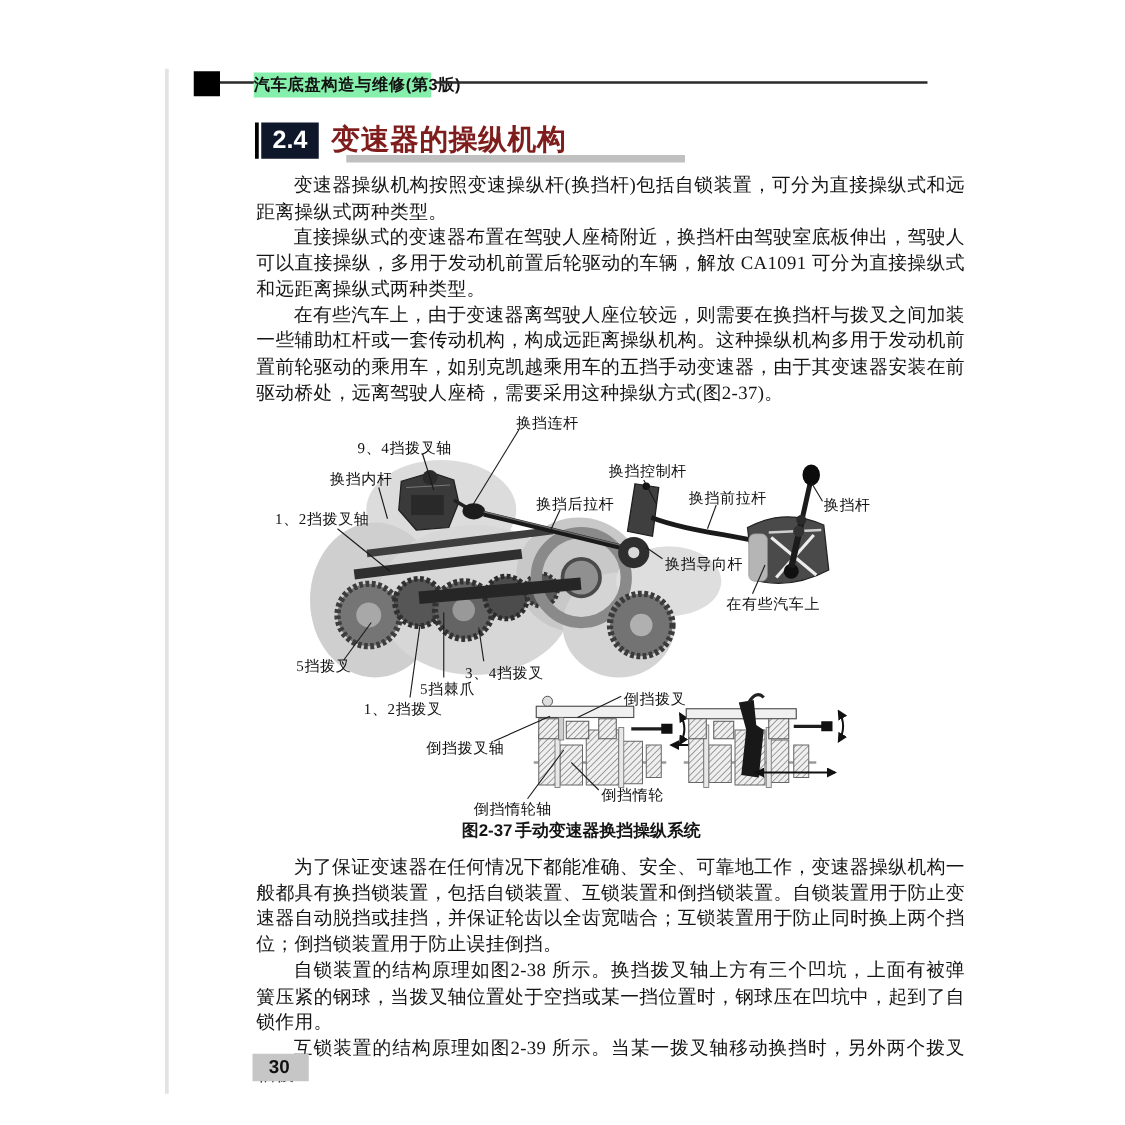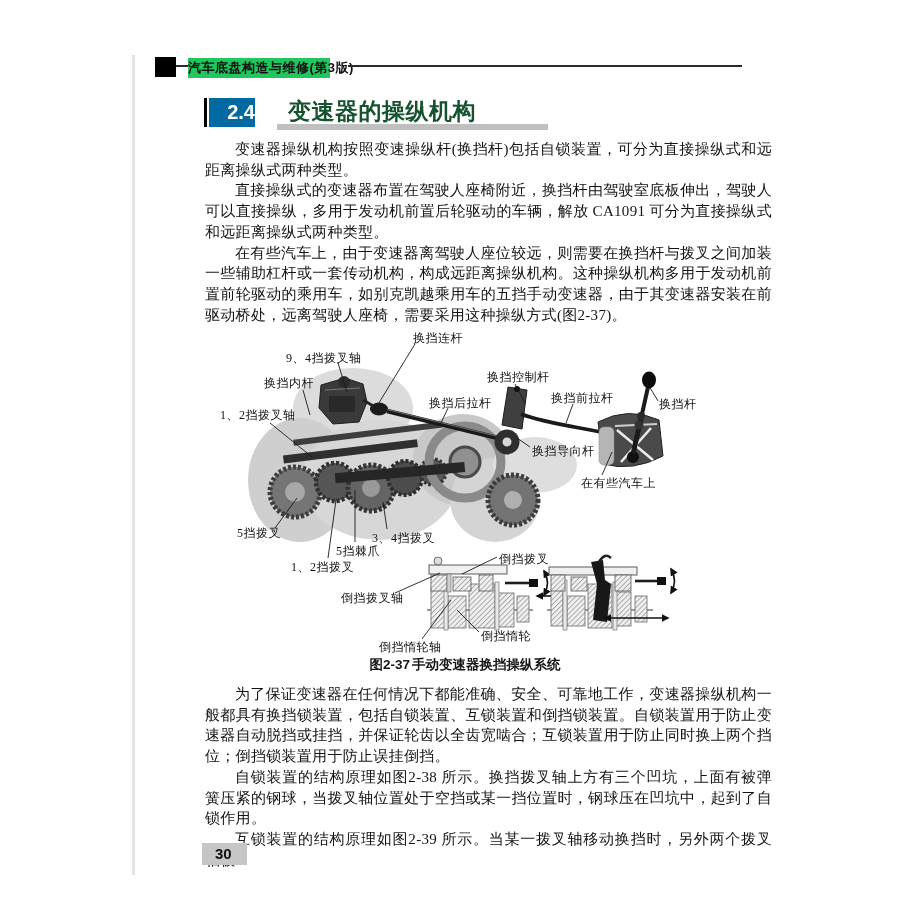--- a/index.html
+++ b/index.html
@@ -4,29 +4,29 @@
 <style>
   *{margin:0;padding:0;box-sizing:border-box}
   html,body{width:900px;height:900px;background:#ffffff;overflow:hidden}
   body{position:relative;font-family:"Liberation Serif","DejaVu Serif",serif;color:#1a1a1a}
   .abs{position:absolute}
   
   .page-edge-left{left:132px;top:55px;width:3px;height:820px;background:#e3e3e3}
   
   .hdr-square{left:155px;top:57px;width:21px;height:20px;background:#000}
   .hdr-line1{left:176px;top:65px;width:28px;height:2px;background:#2a2a2a}
-  .hdr-chip{left:188px;top:58px;width:142px;height:20px;background:#22c55e;text-align:center}
+  .hdr-chip{left:203px;top:58px;width:142px;height:20px;background:#86efac;text-align:center}
   .hdr-chip span{font:bold 13px/20px "Liberation Sans","DejaVu Sans",sans-serif;color:#111;letter-spacing:0.5px;white-space:nowrap}
   .hdr-line2{left:348px;top:65px;width:394px;height:2px;background:#2a2a2a}
   
   .sec-bar{left:204px;top:98px;width:3px;height:29px;background:#000}
-  .sec-num{left:209px;top:98px;width:46px;height:29px;background:#0369a1;color:#fff;
-           font:bold 20px/29px "Liberation Sans","DejaVu Sans",sans-serif;text-align:right}
-  .sec-title{left:288px;top:94px;font:bold 23px/34px "Liberation Sans","DejaVu Sans",sans-serif;
-             color:#14532d;letter-spacing:0.5px;white-space:nowrap}
+  .sec-num{left:209px;top:98px;width:46px;height:29px;background:#0f172a;color:#fff;
+           font:bold 20px/29px "Liberation Sans","DejaVu Sans",sans-serif;text-align:center}
+  .sec-title{left:265px;top:94px;font:bold 23px/34px "Liberation Sans","DejaVu Sans",sans-serif;
+             color:#7f1d1d;letter-spacing:0.5px;white-space:nowrap}
   .sec-underbar{left:277px;top:124px;width:271px;height:6px;background:#c0c0c0}
   
   .textblock{left:205px;width:567px;font-size:15px;line-height:20.7px;text-align:justify;
              letter-spacing:0.3px;color:#141414}
   .textblock p{text-indent:2em}
   #tb1{top:139px}
   #tb2{top:684px}
   
   #figure{left:195px;top:330px;width:525px;height:352px}
   #figure svg{position:absolute;left:0;top:0}

